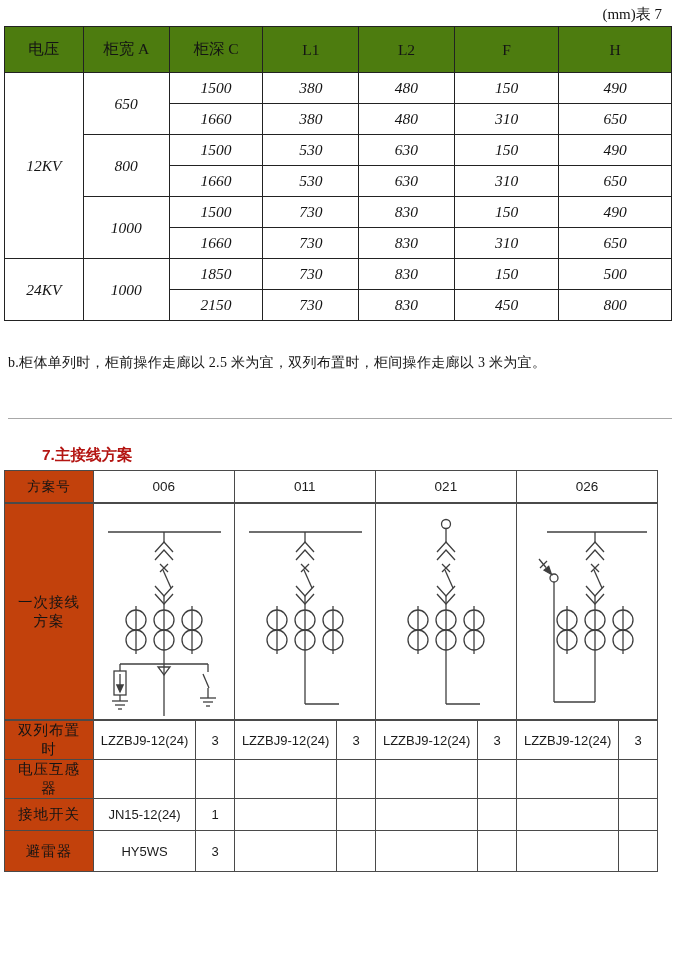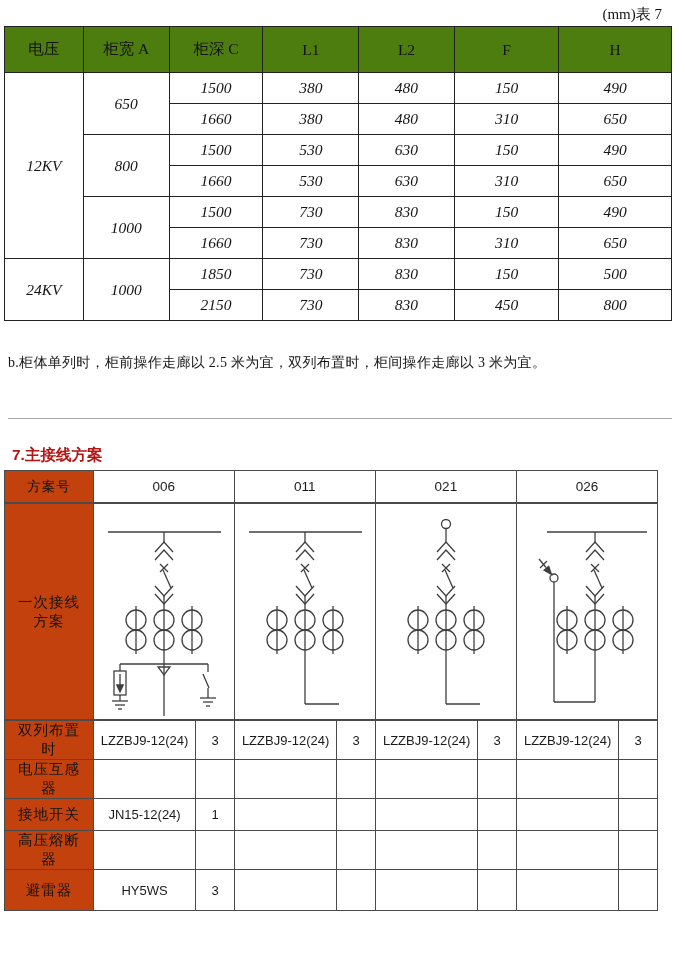--- a/index.html
+++ b/index.html
@@ -17,21 +17,21 @@
     border:1px solid #222222; text-align:center; vertical-align:middle;
     font-size:15.5px; padding:0; overflow:hidden;
   }
   #table1 tr.hdr td { background:#4d7c0f; height:45px; }
   #table1 tr.r td { height:30px;font-style:italic; }
 
   
   .note { margin:33px 0 0 8px; font-size:14px; letter-spacing:0.3px; }
   .divider { margin:46px 8px 0 8px; border:none; border-top:1px solid #a8a8a8; height:0; }
   .heading {
-    margin:26px 0 0 12px; font-size:15.5px; font-weight:bold; color:#b41512;
+    margin:26px 0 0 42px; font-size:15.5px; font-weight:bold; color:#b41512;
     font-family:"Liberation Sans","DejaVu Sans",sans-serif;
   }
 
   
   #table2 {
     margin:4px 0 0 4px; width:654px;
     font-family:"Liberation Sans","DejaVu Sans",sans-serif;
   }
   #table2 td {
     border:1px solid #4a4a4a; text-align:center; vertical-align:middle;
@@ -297,31 +297,20 @@
     <td class="lbl">接地开关</td>
     <td>JN15-12(24)</td>
     <td>1</td>
     <td></td>
     <td></td>
     <td></td>
     <td></td>
     <td></td>
     <td></td>
   </tr>
-  <tr class="t2-fu">
-    <td class="lbl">高压熔断器</td>
-    <td></td>
-    <td></td>
-    <td></td>
-    <td></td>
-    <td></td>
-    <td></td>
-    <td></td>
-    <td></td>
-  </tr>
   <tr class="t2-ar">
     <td class="lbl">避雷器</td>
     <td>HY5WS</td>
     <td>3</td>
     <td></td>
     <td></td>
     <td></td>
     <td></td>
     <td></td>
     <td></td>

